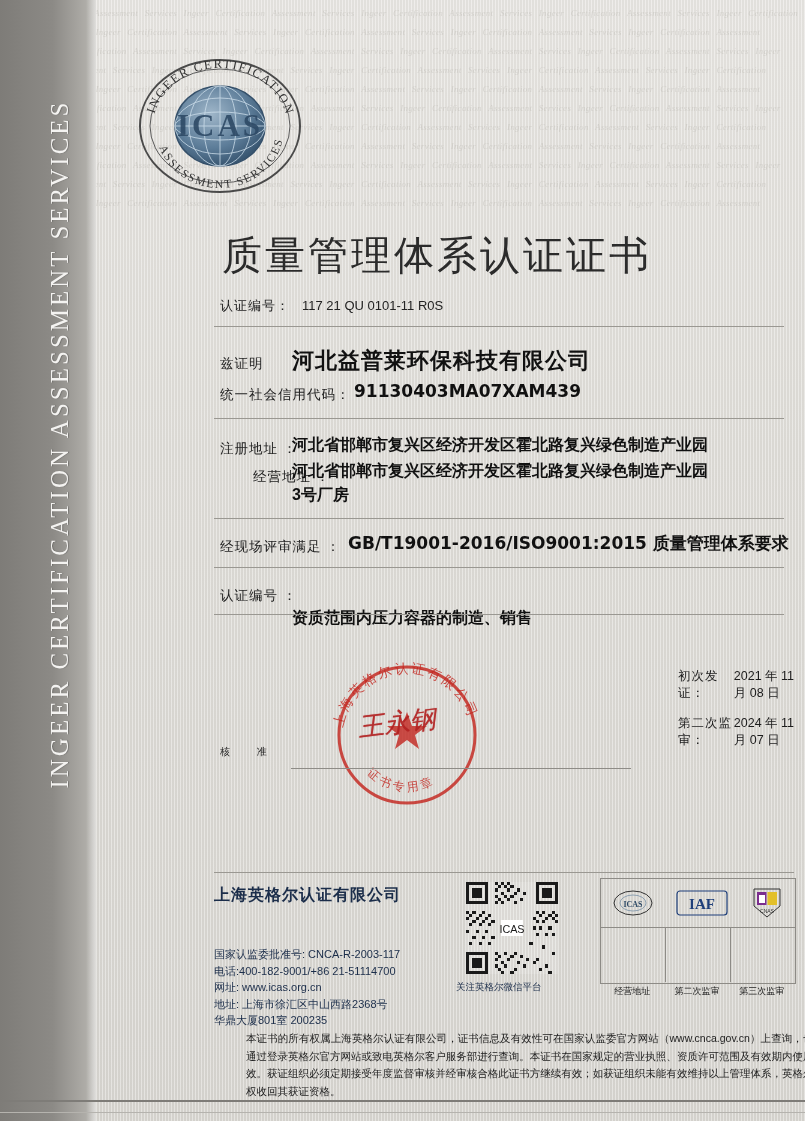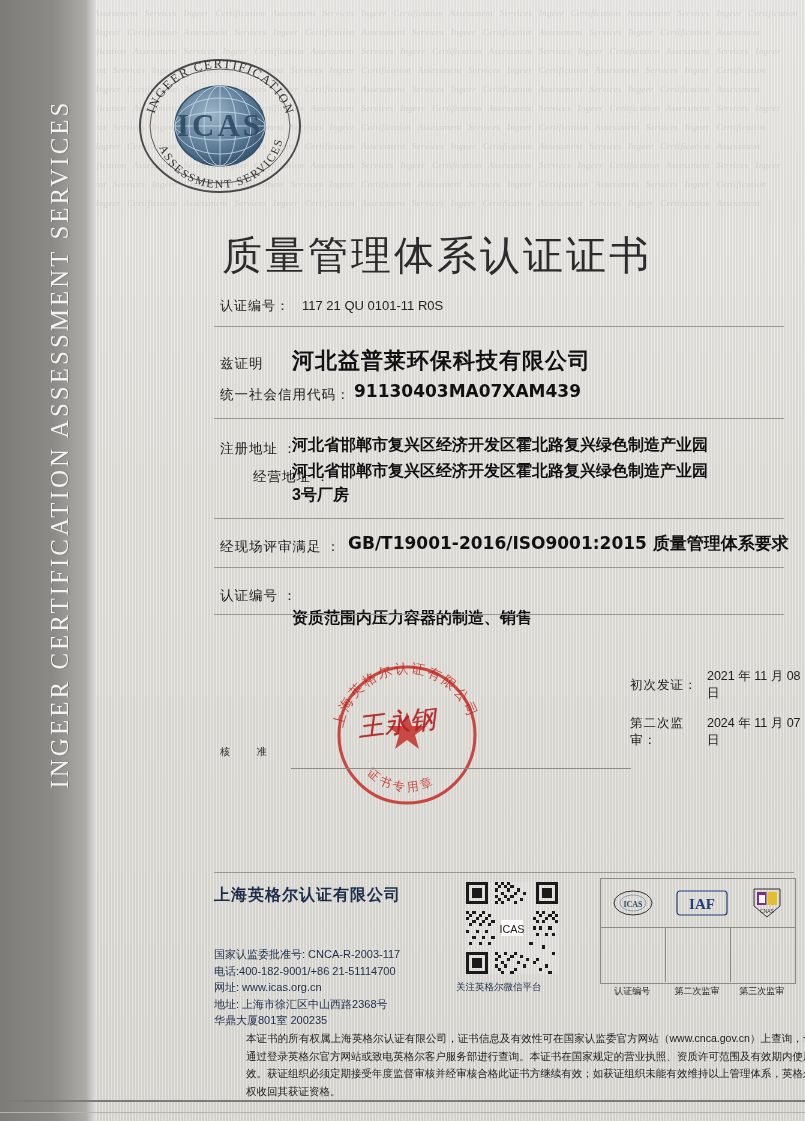--- a/index.html
+++ b/index.html
@@ -88,21 +88,21 @@
 
   .lbl-std { position:absolute; left:124px; top:538px; font-size:13.5px; color:#222; letter-spacing:1px;}
   .val-std { position:absolute; left:252px; top:532px; font-size:17px; font-weight:bold; color:#111; white-space:nowrap;
     font-family:"DejaVu Sans","Liberation Sans",sans-serif;}
 
   .lbl-scope { position:absolute; left:124px; top:587px; font-size:13.5px; color:#222; letter-spacing:1px;}
   .val-scope { position:absolute; left:196px; top:608px; font-size:16px; font-weight:bold; color:#111;}
 
   
   .date-block { position:absolute; left:534px; top:668px; font-size:12.5px; color:#1d1d1d; }
-  .date-line { display:flex; align-items:center; margin-bottom:13px; }
+  .date-line { display:flex; align-items:center; margin-bottom:13px;margin-left:48px; }
   .date-line .dl { width:86px; letter-spacing:1px;}
   .date-line .dv { }
 
   .approve-lbl { position:absolute; left:124px; top:745px; font-size:10px; color:#1d1d1d; letter-spacing:12px;}
   .approve-rule { position:absolute; left:195px; top:768px; width:340px; height:1px; background:#8e8c87;}
 
   
   .seal { position:absolute; left:228px; top:650px; width:166px; height:166px; }
   .signature {
     position:absolute; left:262px; top:700px; width:170px; height:44px;
@@ -399,21 +399,21 @@
           <text x="17" y="27" text-anchor="middle" font-size="5" fill="#333" font-family="Liberation Sans, sans-serif">CNAS</text>
         </svg>
       </div>
       <div class="bot">
         <div></div>
         <div></div>
         <div></div>
       </div>
     </div>
     <div class="marks-cap">
-      <span>认证编号</span>
+      <span>经营地址</span>
       <span>第二次监审</span>
       <span>第三次监审</span>
     </div>
 
     <div class="disclaimer">本证书的所有权属上海英格尔认证有限公司，证书信息及有效性可在国家认监委官方网站（www.cnca.gov.cn）上查询，也可通过登录英格尔官方网站或致电英格尔客户服务部进行查询。本证书在国家规定的营业执照、资质许可范围及有效期内使用有效。获证组织必须定期接受年度监督审核并经审核合格此证书方继续有效；如获证组织未能有效维持以上管理体系，英格尔有权收回其获证资格。</div>
   </div>
 
   <div class="bottom-rule"></div>
   <div class="bottom-rule2"></div>
 </div>

